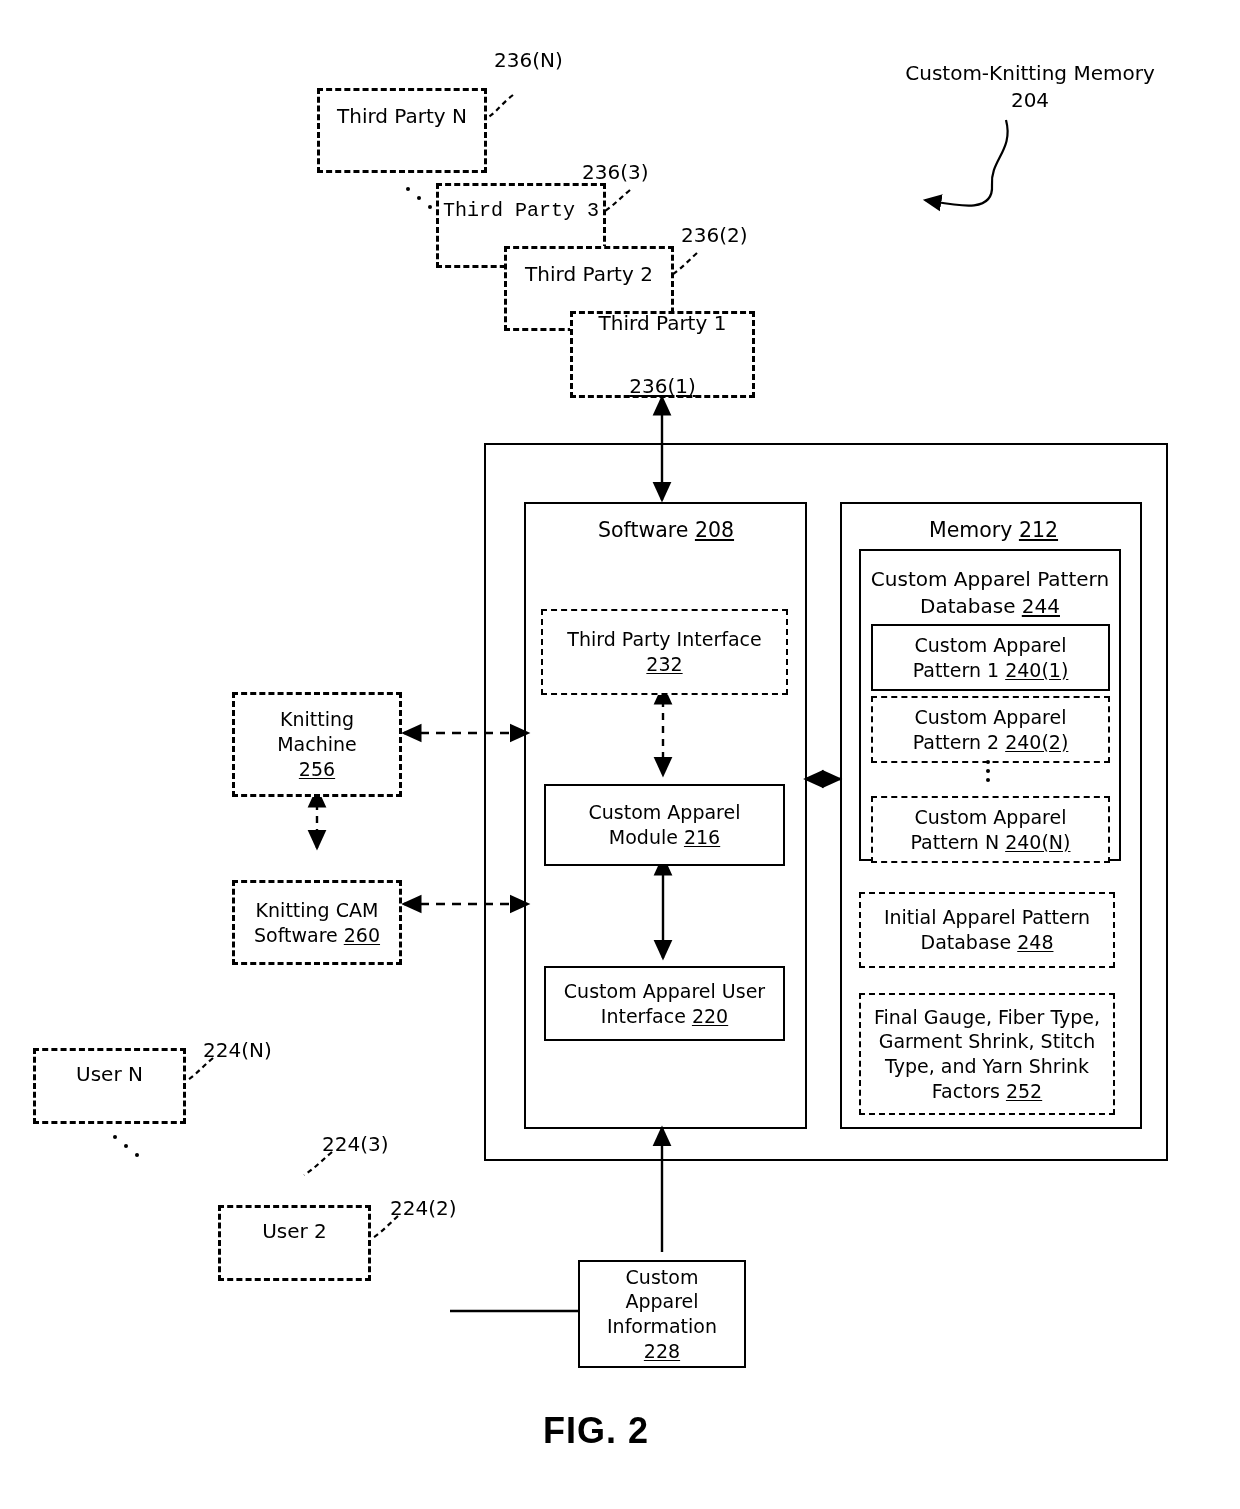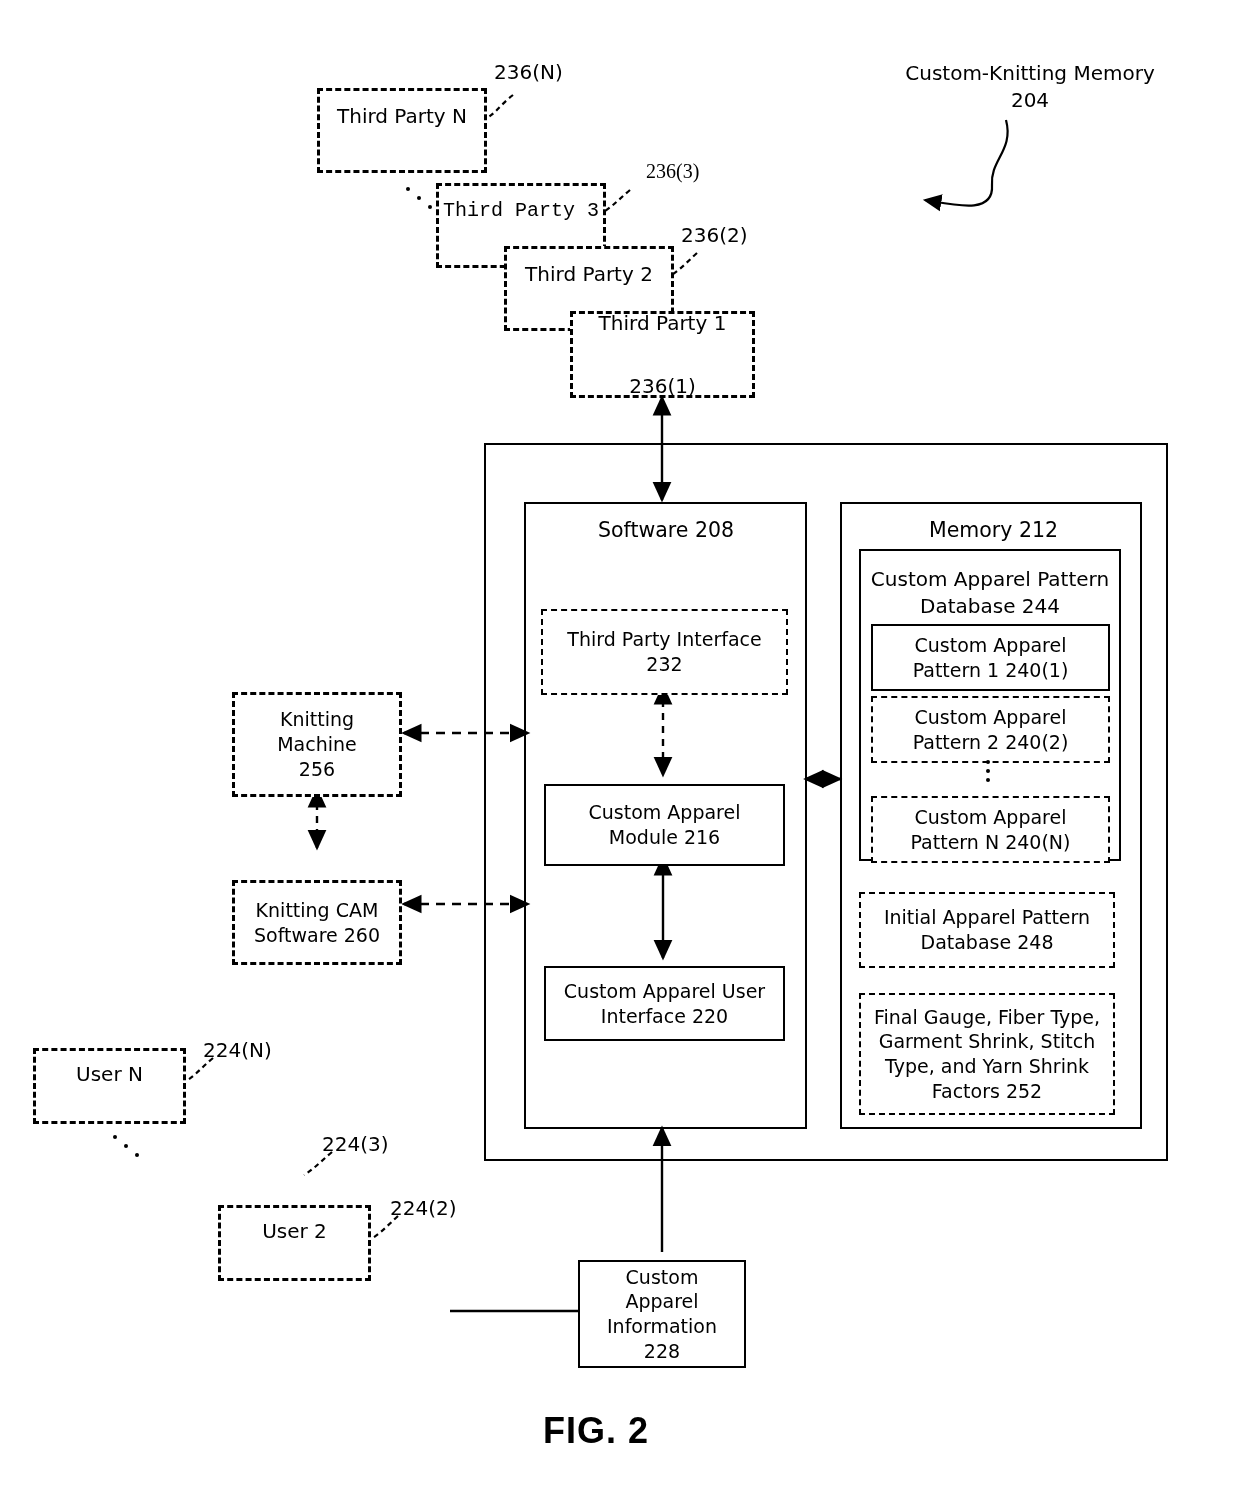--- a/index.html
+++ b/index.html
@@ -13,21 +13,21 @@
        align-items:center;justify-content:center;text-align:center;background:#fff;}
   .solid{border:2.5px solid #000;}
   .dash{border:3px dashed #000;}
   .dash-thin{border:2.5px dashed #000;}
   .nofill{background:transparent;}
 
   .t{line-height:1.30;}
   .f19{font-size:19px;margin-top:8px;}
   .f20{font-size:20px;}
 
-  .u{text-underline-offset:2px;}
+  .u{text-decoration:underline;text-underline-offset:2px;}
 
   .lbl{position:absolute;font-size:20px;white-space:nowrap;}
   .cap{position:absolute;text-align:center;font-size:20px;line-height:1.35;}
 
   .figlabel{position:absolute;font-size:36px;font-weight:bold;
             font-family:"Liberation Sans","DejaVu Sans",sans-serif;letter-spacing:1px;}
 
   .ell-diag{position:absolute;}
   .ell-diag i{position:absolute;width:4px;height:4px;background:#000;border-radius:50%;display:block;}
   .ell-vert{position:absolute;display:flex;flex-direction:column;gap:5px;align-items:center;}
@@ -112,32 +112,32 @@
   </svg>
 
   <div class="cap" style="left:900px;top:60px;width:260px;">
     <div>Custom-Knitting Memory</div>
     <div>204</div>
   </div>
 
   <div class="box dash f20 t" style="left:317px;top:88px;width:170px;height:85px;justify-content:flex-start;padding-top:12px;">
     <div>Third Party N</div>
   </div>
-  <div class="lbl" style="left:494px;top:60px;">236(N)</div>
+  <div class="lbl" style="left:494px;top:48px;">236(N)</div>
 
   <div class="ell-diag" style="left:406px;top:182px;width:40px;height:40px;">
     <i style="left:0px;top:5px;"></i>
       <i style="left:11px;top:14px;"></i>
       <i style="left:22px;top:23px;"></i>
   </div>
 
   <div class="box dash f20 t" style="left:436px;top:183px;width:170px;height:85px;justify-content:flex-start;padding-top:12px;font-family:Liberation Mono, monospace;">
     <div>Third Party 3</div>
   </div>
-  <div class="lbl" style="left:646px;top:160px;font-family:Liberation Serif, serif;">236(3)</div>
+  <div class="lbl" style="left:582px;top:160px;">236(3)</div>
 
   <div class="box dash f20 t" style="left:504px;top:246px;width:170px;height:85px;justify-content:flex-start;padding-top:12px;">
     <div>Third Party 2</div>
   </div>
   <div class="lbl" style="left:681px;top:223px;">236(2)</div>
 
   <div class="box dash f20 t" style="left:570px;top:311px;width:185px;height:87px;justify-content:center;gap:37px;">
     <div>Third Party 1</div>
     <div class="u">236(1)</div>
   </div>

